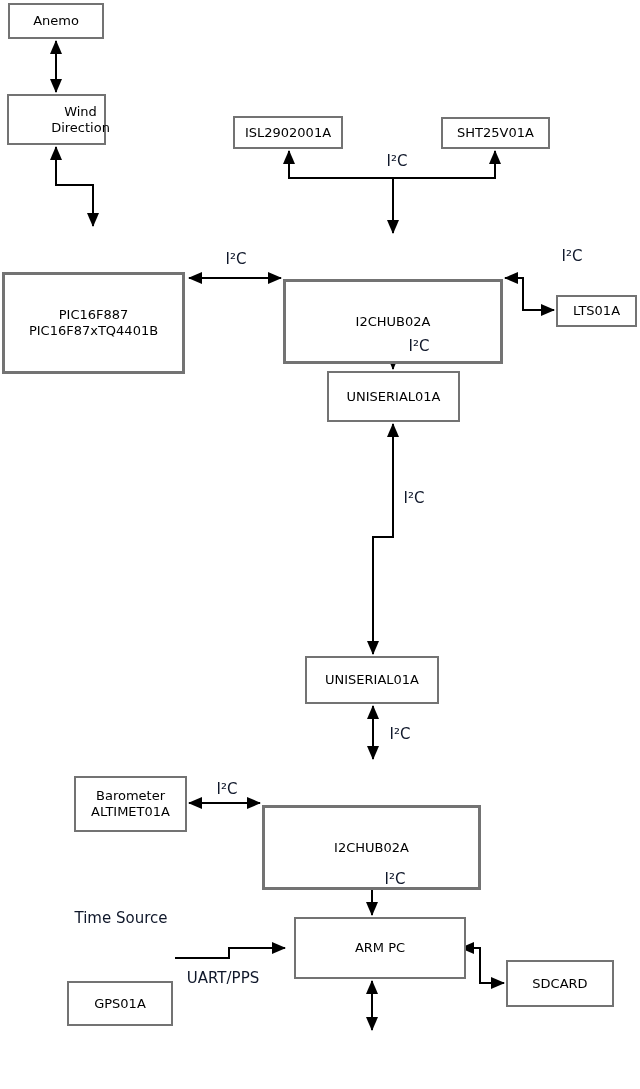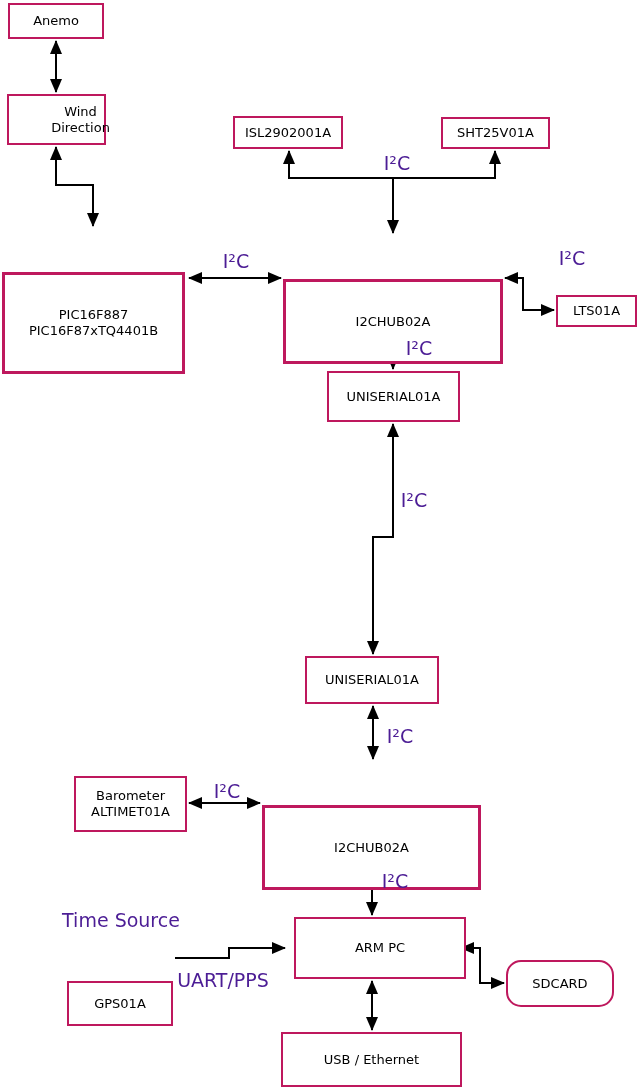--- a/index.html
+++ b/index.html
@@ -19,35 +19,35 @@
     position: absolute;
     left: 0;
     top: 0;
     width: 640px;
     height: 1089px;
   }
   .node {
     position: absolute;
     box-sizing: border-box;
     background: #ffffff;
-    border: 2px solid #be185d;
+    border: 2px solid #737373;
     display: flex;
     align-items: center;
     justify-content: center;
     text-align: center;
     font-size: 13px;
     line-height: 1.22;
     color: #000000;
     white-space: pre-line;
   }
   .node.thick { border-width: 3px; margin-top: 44px; }
   .edge-label {
     position: absolute;
-    font-size: 19px;
-    color: #4c1d95;
+    font-size: 15px;
+    color: #0f172a;
     white-space: nowrap;
     transform: translateX(-50%);
   }
 </style>
 </head>
 <body>
 
 <div class="canvas">
 
   <svg class="wires" width="640" height="1089" viewBox="0 0 640 1089" fill="none" stroke="#000000" stroke-width="2">
@@ -95,23 +95,22 @@
 
   <div class="node thick" style="left:262px; top:761px; width:219px; height:85px;">I2CHUB02A</div>
 
   <div class="node" style="left:74px; top:776px; width:113px; height:56px;">Barometer
 ALTIMET01A</div>
 
   <div class="node" style="left:67px; top:981px; width:106px; height:45px;">GPS01A</div>
 
   <div class="node" style="left:287px; top:917px; width:172px; height:62px;margin-left:7px;">ARM PC</div>
 
-  <div class="node" style="left:506px; top:960px; width:108px; height:47px;border-radius:15px;">SDCARD</div>
+  <div class="node" style="left:506px; top:960px; width:108px; height:47px;">SDCARD</div>
 
-  <div class="node" style="left:281px; top:1032px; width:181px; height:55px;">USB / Ethernet</div>
 
   <div class="edge-label" style="left:397px; top:152px;">I²C</div>
 
   <div class="edge-label" style="left:236px; top:250px;">I²C</div>
 
   <div class="edge-label" style="left:572px; top:247px;">I²C</div>
 
   <div class="edge-label" style="left:419px; top:337px;">I²C</div>
 
   <div class="edge-label" style="left:414px; top:489px;">I²C</div>

